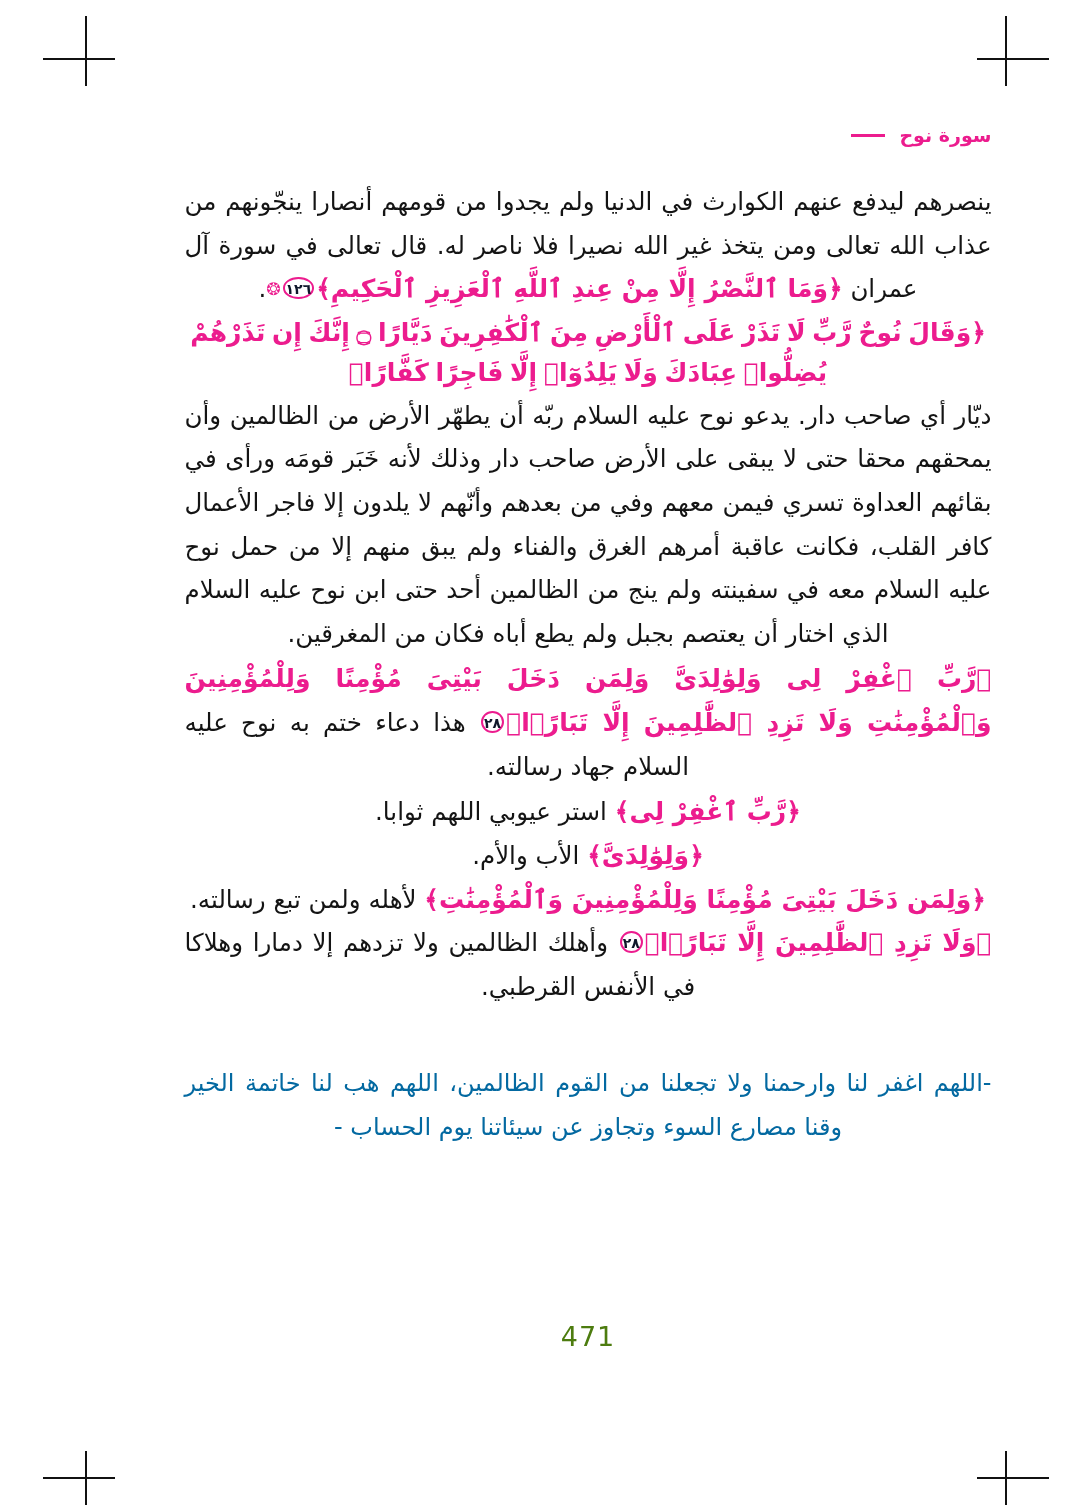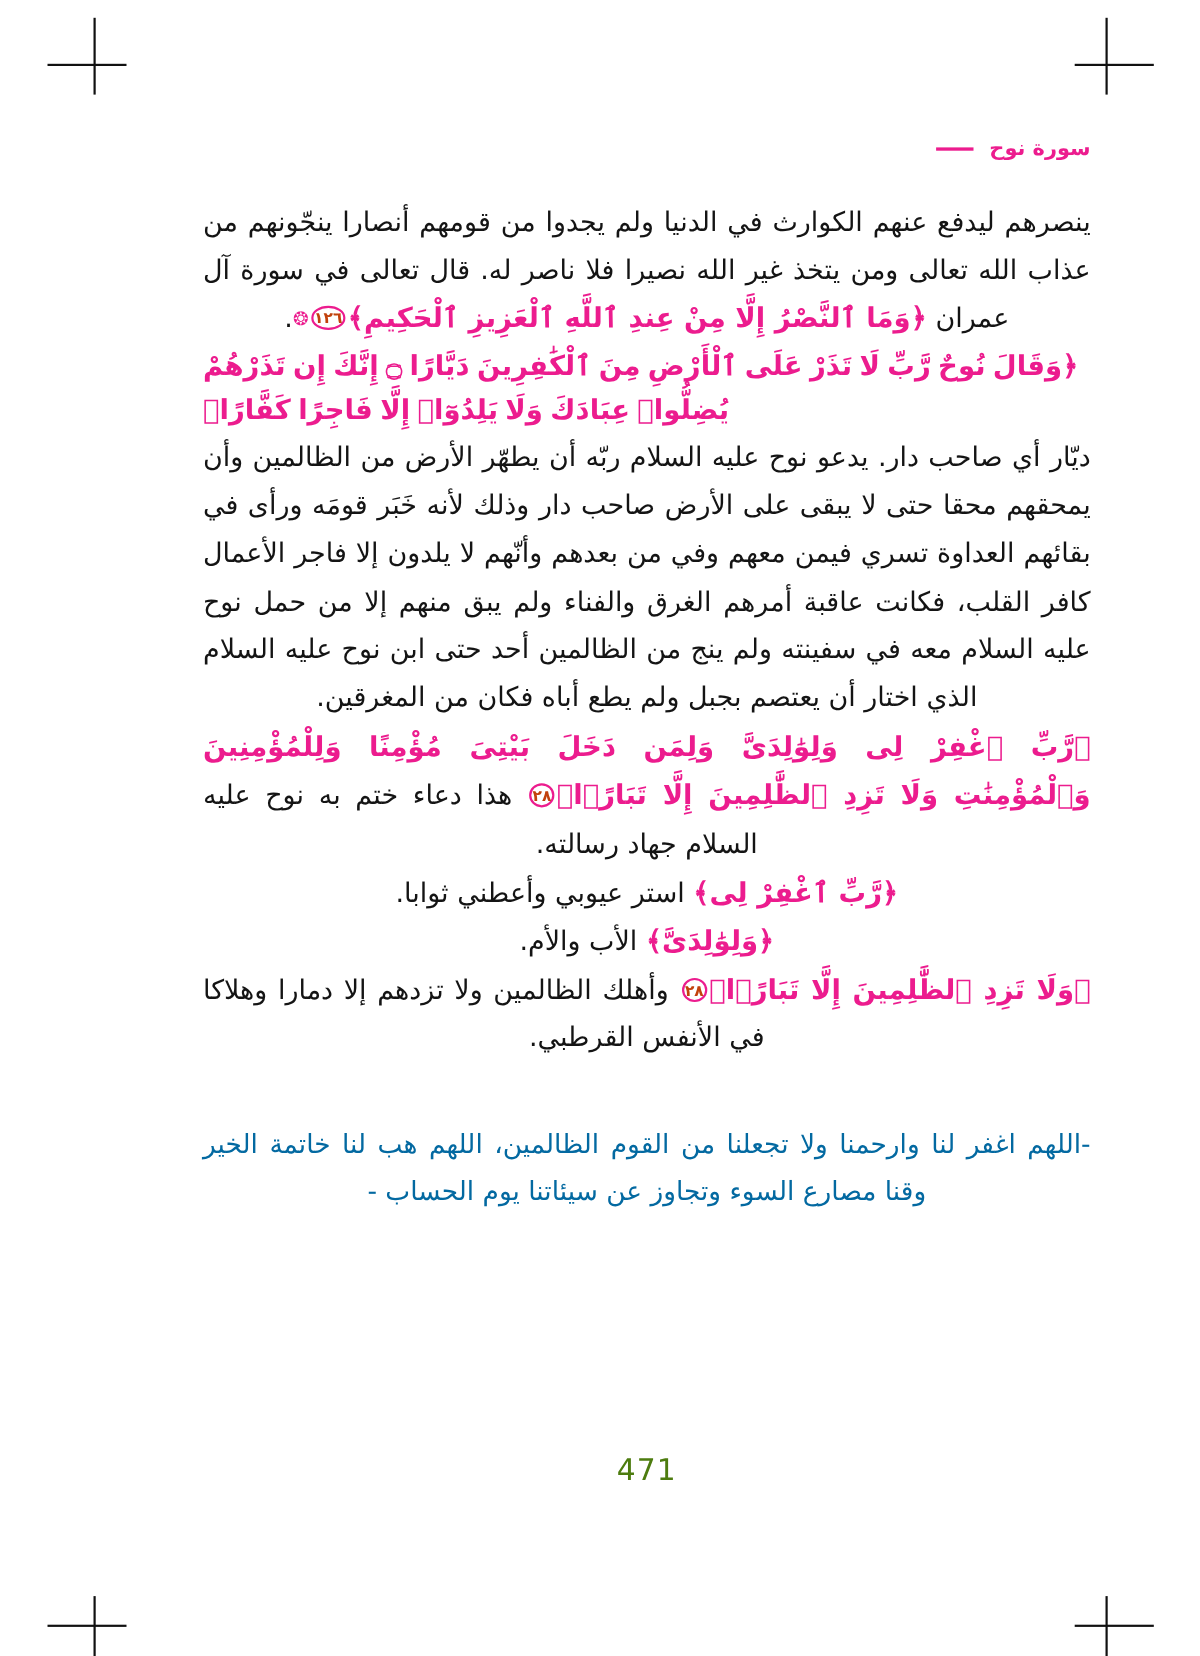--- a/index.html
+++ b/index.html
@@ -82,27 +82,27 @@
   
   .quran {
     color: #ec1c8e;
     font-size: 25px;
     font-weight: 700;
     line-height: 1.62;
     letter-spacing: -0.4px;
   }
   .quran.block {
     display: block;
-    text-align: left;
+    text-align: center;
     margin: 2px 0 0 0;
     word-spacing: -2px;
   }
   .ayah-num {
     display: inline-block;
-    color: #c2410c;
+    color: #0f172a;
     border: 2px solid #ec1c8e;
     border-radius: 50%;
     font-size: 14px;
     font-weight: 700;
     line-height: 20px;
     min-width: 22px;
     height: 22px;
     text-align: right;
     vertical-align: 3px;
     margin: 0 2px;
@@ -193,28 +193,32 @@
     </p>
 
 
     <p class="prose">
       <span class="quran">﴿رَّبِّ ٱغْفِرْ لِى وَلِوَٰلِدَىَّ وَلِمَن دَخَلَ بَيْتِىَ مُؤْمِنًا وَلِلْمُؤْمِنِينَ وَٱلْمُؤْمِنَٰتِ وَلَا تَزِدِ ٱلظَّٰلِمِينَ إِلَّا تَبَارًۢا﴾</span><span class="ayah-num">٢٨</span>
       <span>هذا دعاء ختم به نوح عليه السلام جهاد رسالته.</span>
     </p>
 
     <p class="gloss-line">
       <span class="quran">﴿رَّبِّ ٱغْفِرْ لِى﴾</span>
-      <span>استر عيوبي وأعطني ثوابا.</span>
+      <span>استر عيوبي اللهم ثوابا.</span>
     </p>
 
     <p class="gloss-line">
       <span class="quran">﴿وَلِوَٰلِدَىَّ﴾</span>
       <span>الأب والأم.</span>
     </p>
 
+    <p class="gloss-line">
+      <span class="quran">﴿وَلِمَن دَخَلَ بَيْتِىَ مُؤْمِنًا وَلِلْمُؤْمِنِينَ وَٱلْمُؤْمِنَٰتِ﴾</span>
+      <span>لأهله ولمن تبع رسالته.</span>
+    </p>
 
     <p class="gloss-line rightish">
       <span class="quran">﴿وَلَا تَزِدِ ٱلظَّٰلِمِينَ إِلَّا تَبَارًۢا﴾</span><span class="ayah-num">٢٨</span>
       <span>وأهلك الظالمين ولا تزدهم إلا دمارا وهلاكا في الأنفس القرطبي.</span>
     </p>
 
     <div class="closing">
       <p>-اللهم اغفر لنا وارحمنا ولا تجعلنا من القوم الظالمين، اللهم هب لنا خاتمة الخير وقنا مصارع السوء وتجاوز عن سيئاتنا يوم الحساب -</p>
     </div>
 

